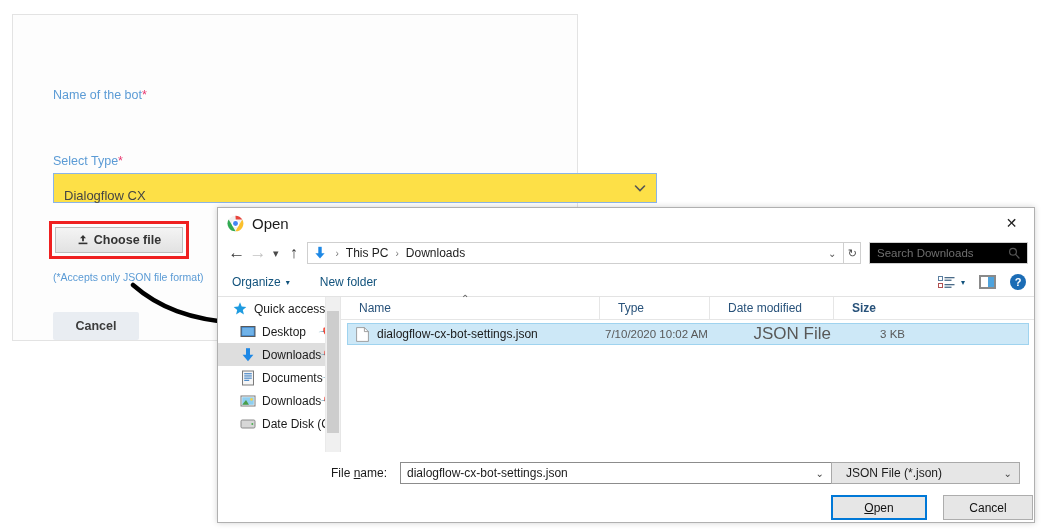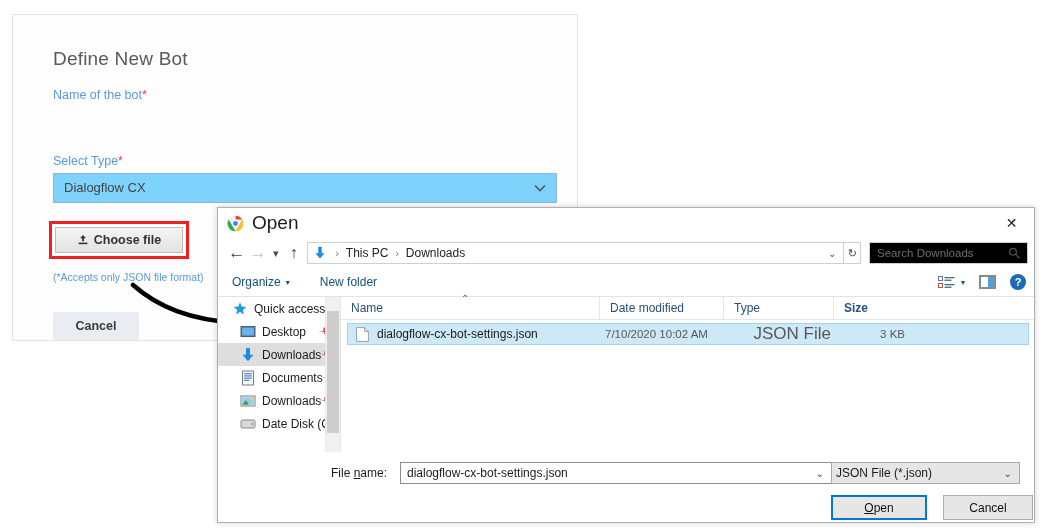--- a/index.html
+++ b/index.html
@@ -23,23 +23,23 @@
   .field-label{
     position:absolute;font-size:12.5px;color:#5b9bd5;
   }
   .req{color:#e8376f;}
   .txt-input{
     position:absolute;left:40px;width:504px;height:30px;
     border:1px solid #e0e0e0;background:#fefefe;box-sizing:border-box;
     font-size:13px;color:#444;padding:0 10px;line-height:28px;
   }
   .sel-input{
-    position:absolute;left:40px;width:504px;height:30px;
-    border:1px solid #8ab4e8;background:#7dd3fc;box-sizing:border-box;
-    font-size:13px;color:#444;padding:0 10px;line-height:28px;
+    position:absolute;left:40px;width:604px;height:30px;
+    border:1px solid #8ab4e8;background:#fde047;box-sizing:border-box;
+    font-size:13px;color:#444;padding:8px 10px;line-height:28px;
   }
   .sel-caret{
     position:absolute;right:10px;top:8px;width:12px;height:12px;
   }
   .red-box{
     position:absolute;left:36px;top:206px;width:140px;height:38px;
     border:3px solid #ef2020;box-sizing:border-box;
   }
   .choose-btn{
     position:absolute;left:42px;top:212px;width:128px;height:26px;
@@ -64,21 +64,21 @@
     position:absolute;left:217px;top:207px;width:818px;height:316px;
     background:#ffffff;border:1px solid #b0b0b0;box-sizing:border-box;
     box-shadow:0 0 6px rgba(0,0,0,.18);
     font-family:"Liberation Sans", sans-serif;
   }
   .dlg-title{
     position:relative;height:30px;background:#ffffff;
     display:flex;align-items:center;
   }
   .chrome-ico{width:17px;height:17px;margin-left:9px;position:relative;}
-  .dlg-title-text{margin-left:8px;font-size:19px;color:#1c1c1c;}
+  .dlg-title-text{margin-left:8px;font-size:15px;color:#1c1c1c;}
   .dlg-close{
     position:absolute;right:0;top:0;width:45px;height:29px;
     display:flex;align-items:center;justify-content:center;
     font-size:14px;color:#202020;
   }
 
   .navbar{height:30px;display:flex;align-items:center;padding:0 6px 0 8px;gap:0;}
   .nav-ico{width:26px;height:26px;display:flex;align-items:center;justify-content:center;font-size:15px;}
   .nav-back{color:#3c3c3c;font-size:17px;}
   .nav-fwd{color:#c3c3c3;font-size:17px;}
@@ -127,21 +127,21 @@
   .np-clip{position:absolute;left:0;top:0;width:122px;height:158px;overflow:hidden;}
 
   .np-scroll{
     position:absolute;right:0;top:0;width:14px;height:158px;background:#f0f0f0;border-left:1px solid #eaeaea;
   }
   .np-scroll-up{height:14px;display:flex;align-items:center;justify-content:center;font-size:9px;color:#555;}
   .np-thumb{position:absolute;left:1px;top:14px;width:12px;height:122px;background:#cdcdcd;}
 
   .list-pane{flex:1;position:relative;border-left:1px solid #e6e6e6;}
   .col-head{height:22px;display:flex;border-bottom:1px solid #e6e6e6;position:relative;}
-  .col{font-size:12px;color:#28527a;display:flex;align-items:center;padding-left:10px;
+  .col{font-size:12px;color:#28527a;display:flex;align-items:center;padding-left:18px;
        border-right:1px solid #e6e6e6;box-sizing:border-box;position:relative;}
   .col-name{width:259px;}
   .col-date{width:124px;}
   .col-type{width:110px;}
   .col-size{width:95px;border-right:none;font-weight:bold;}
   .sort-caret{position:absolute;left:120px;top:-4px;font-size:10px;color:#5a5a5a;}
   .frow{
     height:22px;margin:3px 5px 0 6px;display:flex;align-items:center;
     background:#cde8f7;border:1px solid #9fd3ef;box-sizing:border-box;
   }
@@ -158,40 +158,39 @@
     border:1px solid #8c8c8c;background:#fff;box-sizing:border-box;
     display:flex;align-items:center;
   }
   .fname-val{flex:1;font-size:12px;color:#1b1b1b;padding-left:6px;}
   .fname-caret{font-size:10px;color:#444;padding-right:7px;}
   .ftype-box{
     position:absolute;left:613px;top:10px;width:189px;height:22px;
     border:1px solid #a9a9a9;background:#e6e6e6;box-sizing:border-box;
     display:flex;align-items:center;
   }
-  .ftype-val{flex:1;font-size:12px;color:#1b1b1b;padding-left:4px;}
+  .ftype-val{flex:1;font-size:12px;color:#1b1b1b;padding-left:14px;}
   .open-btn{
     position:absolute;left:613px;top:43px;width:96px;height:25px;
     background:#e6e6e6;border:2px solid #0078d7;box-sizing:border-box;
     display:flex;align-items:center;justify-content:center;
     font-size:12px;color:#111;
   }
   .cancel-btn2{
     position:absolute;left:725px;top:43px;width:90px;height:25px;
     background:#e6e6e6;border:1px solid #adadad;box-sizing:border-box;
     display:flex;align-items:center;justify-content:center;
     font-size:12px;color:#111;
   }
   .ul{text-decoration:underline;}
 </style>
 </head>
 <body>
 
 <div class="bot-card">
-  <div class="bot-title">Define New Bot</div>
 
   <div class="field-label" style="left:40px;top:73px;">
     <span>Name of the bot</span><span class="req">*</span>
   </div>
 
   <div class="field-label" style="left:40px;top:139px;">
     <span>Select Type</span><span class="req">*</span>
   </div>
   <div class="sel-input" style="top:158px;">
     <span>Dialogflow CX</span>
@@ -358,22 +357,22 @@
         <div class="np-thumb"></div>
       </div>
     </div>
 
     <div class="list-pane">
       <div class="col-head">
         <div class="col col-name">
           <span>Name</span>
           <span class="sort-caret">⌃</span>
         </div>
+        <div class="col col-type">Type</div>
         <div class="col col-date">Date modified</div>
-        <div class="col col-type">Type</div>
         <div class="col col-size">Size</div>
       </div>
 
       <div class="frow">
         <svg class="frow-ico" viewBox="0 0 13 15">
           <path d="M0.6 0.6 H8.4 L12.4 4.6 V14.4 H0.6 Z" fill="#ffffff" stroke="#8a8a8a" stroke-width="0.8"></path>
           <path d="M8.4 0.6 V4.6 H12.4" fill="none" stroke="#8a8a8a" stroke-width="0.8"></path>
         </svg>
         <span class="frow-name">dialogflow-cx-bot-settings.json</span>
         <span class="frow-date">7/10/2020 10:02 AM</span>

